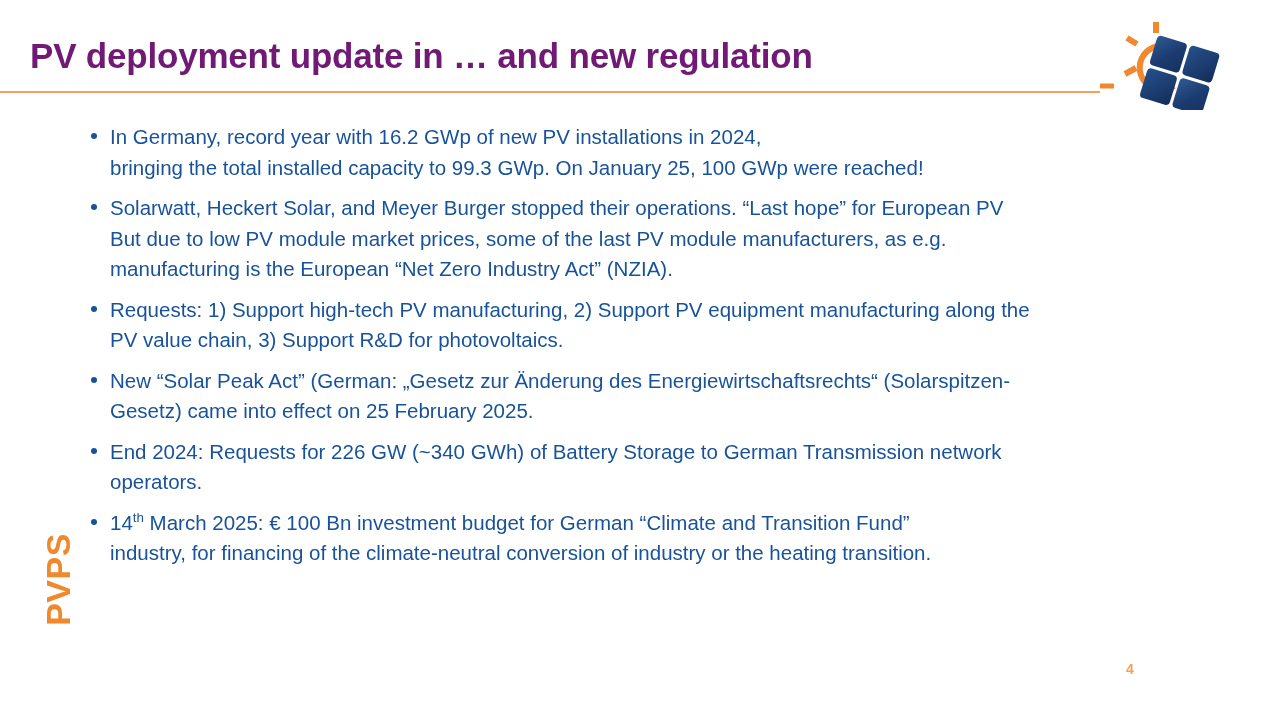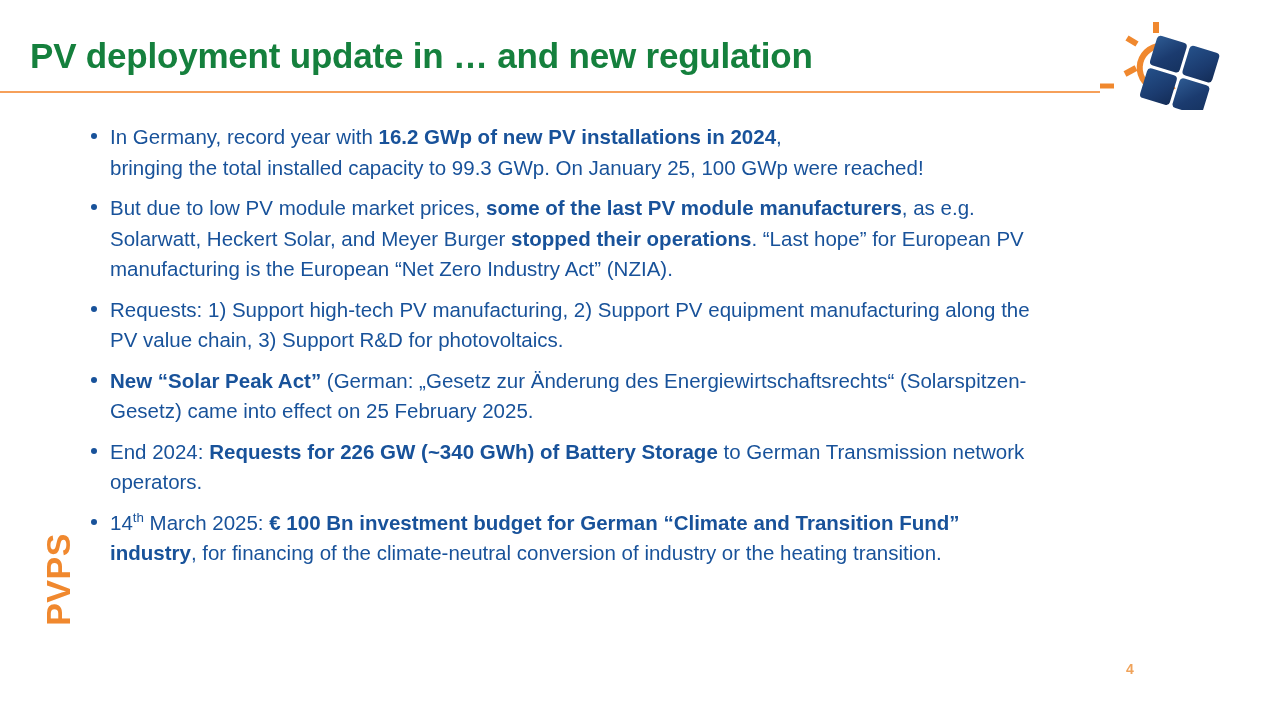--- a/index.html
+++ b/index.html
@@ -16,21 +16,21 @@
     -webkit-font-smoothing: antialiased;
   }
 
   
   #slide-title {
     position: absolute;
     left: 30px;
     top: 36px;
     font-size: 35px;
     font-weight: bold;
-    color: #15803d;
+    color: #701a75;
     letter-spacing: -0.2px;
     white-space: nowrap;
   }
   #title-rule {
     position: absolute;
     left: 0px;
     top: 91px;
     width: 1100px;
     height: 2px;
     background: #F6A05A;
@@ -64,21 +64,21 @@
   .bullet .dot {
     position: absolute;
     left: 3px;
     top: 11px;
     width: 6px;
     height: 6px;
     border-radius: 50%;
     background: #18529A;
   }
   .bullet .txt { display: block; }
-  .bullet b { font-weight: bold; }
+  .bullet b { font-weight: normal; }
   .sup { font-size: 0.65em; vertical-align: super; line-height: 0; }
 
   
   #pvps {
     position: absolute;
     left: -2px;
     top: 560px;
     width: 120px;
     text-align: center;
     transform: rotate(-90deg);
@@ -141,22 +141,22 @@
 </div>
 
 <div id="bullets">
     <div class="bullet">
       <span class="dot"></span>
       <span class="txt"><span>In Germany, record year with </span><b>16.2 GWp of new PV installations in 2024</b><span>,</span></span>
       <span class="txt"><span>bringing the total installed capacity to 99.3 GWp. On January 25, 100 GWp were reached!</span></span>
     </div>
     <div class="bullet">
       <span class="dot"></span>
+      <span class="txt"><span>Solarwatt, Heckert Solar, and Meyer Burger </span><b>stopped their operations</b><span>. “Last hope” for European PV</span></span>
       <span class="txt"><span>But due to low PV module market prices, </span><b>some of the last PV module manufacturers</b><span>, as e.g.</span></span>
-      <span class="txt"><span>Solarwatt, Heckert Solar, and Meyer Burger </span><b>stopped their operations</b><span>. “Last hope” for European PV</span></span>
       <span class="txt"><span>manufacturing is the European “Net Zero Industry Act” (NZIA).</span></span>
     </div>
     <div class="bullet">
       <span class="dot"></span>
       <span class="txt"><span>Requests: 1) Support high-tech PV manufacturing, 2) Support PV equipment manufacturing along the</span></span>
       <span class="txt"><span>PV value chain, 3) Support R&amp;D for photovoltaics.</span></span>
     </div>
     <div class="bullet">
       <span class="dot"></span>
       <span class="txt"><b>New “Solar Peak Act”</b><span> (German: „Gesetz zur Änderung des Energiewirtschaftsrechts“ (Solarspitzen-</span></span>

